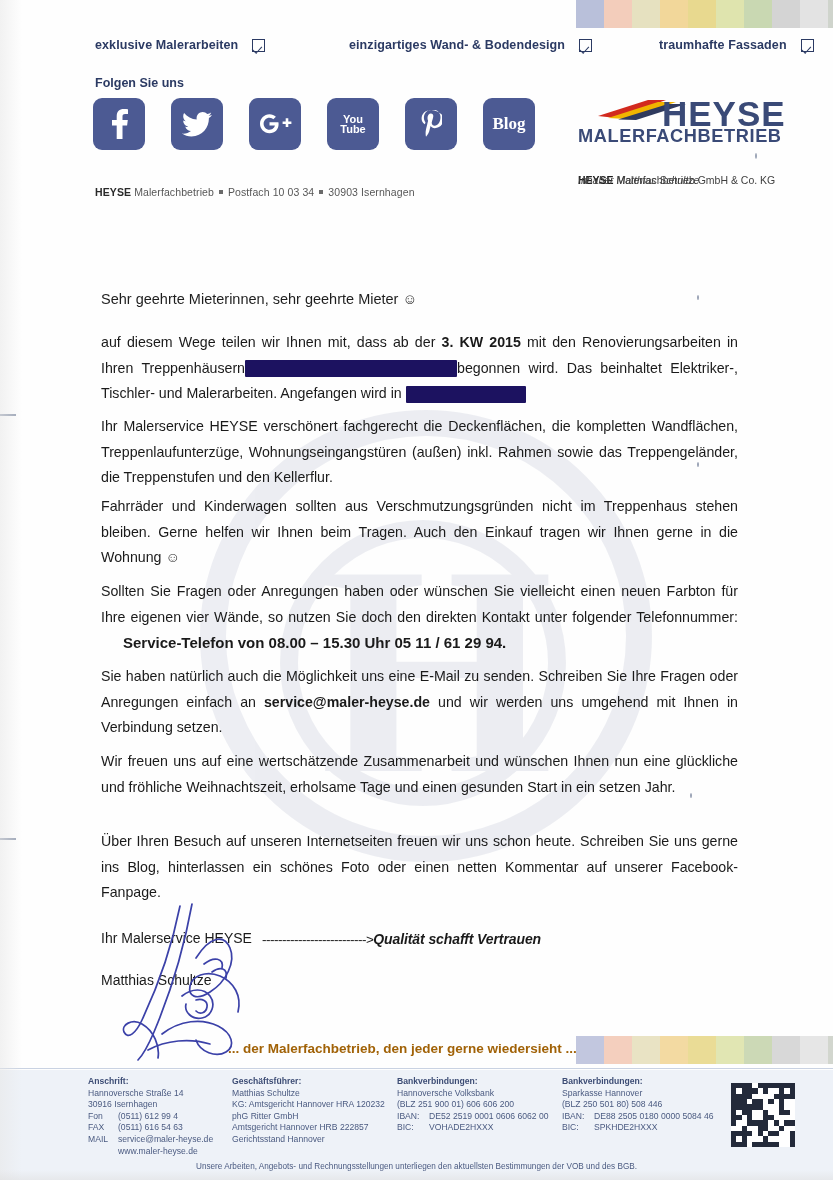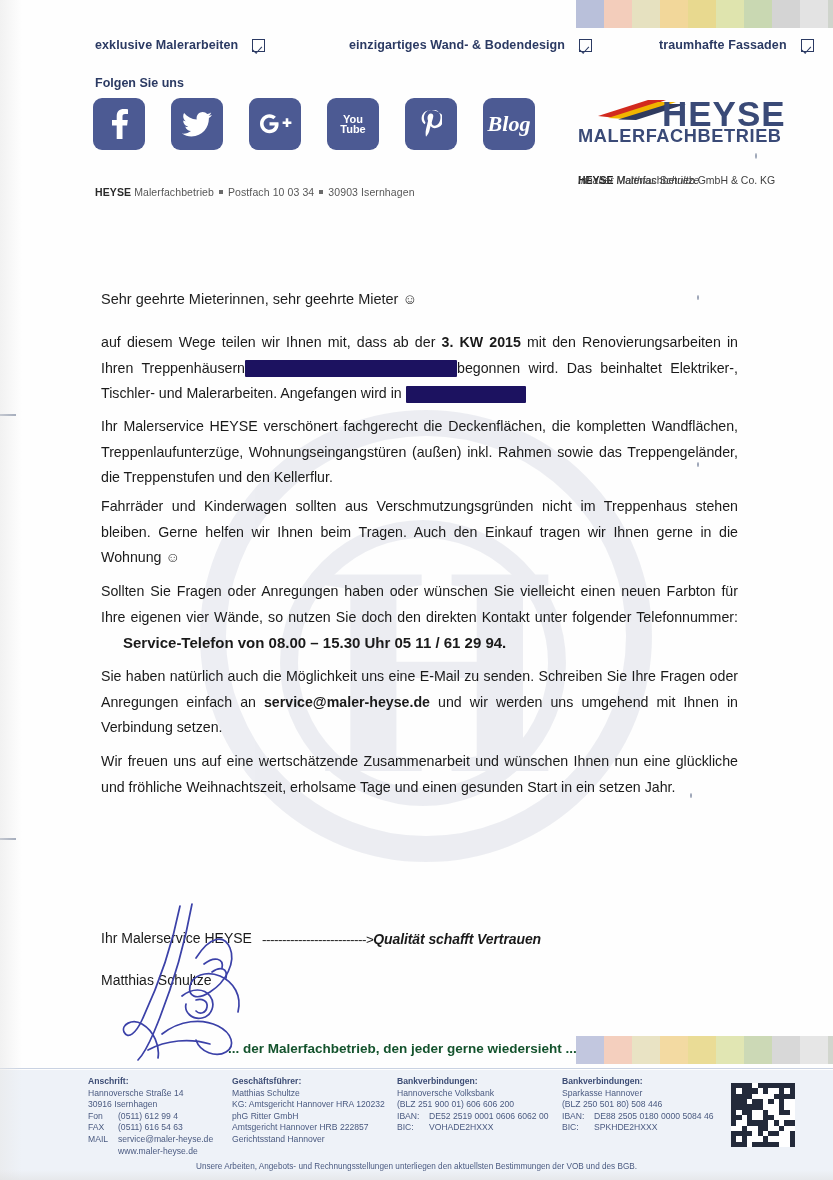--- a/index.html
+++ b/index.html
@@ -43,21 +43,21 @@
   .cb:after{content:"";position:absolute;left:1px;top:4px;width:5px;height:8px;
     border:solid #2b3a63;border-width:0 1.6px 1.6px 0;transform:rotate(42deg);}
 
   
   .follow{position:absolute;left:95px;top:76px;font-size:12.5px;color:#2b3a63;font-weight:600;}
   .social{position:absolute;left:93px;top:98px;display:flex;gap:26px;}
   .soc{width:52px;height:52px;border-radius:9px;background:#4c5a93;
        display:flex;align-items:center;justify-content:center;color:#fff;}
   .soc svg{display:block;}
   .soc .yt{font-size:11px;line-height:10px;font-weight:bold;text-align:center;font-family:"Liberation Sans",sans-serif;}
-  .soc .blogtxt{font-family:"Liberation Serif",serif;font-style:italic;font-size:22px;font-weight:bold;}
+  .soc .blogtxt{font-family:"Liberation Serif",serif;font-size:17px;font-weight:bold;}
 
   
   .logo{position:absolute;left:578px;top:96px;width:218px;}
   .logo .brush{position:absolute;left:18px;top:2px;width:92px;height:22px;}
   .logo .heyse{position:absolute;left:84px;top:0px;font-size:35px;font-weight:bold;
       letter-spacing:1px;color:#3a4a77;font-family:"Liberation Sans",sans-serif;line-height:35px;}
   .logo .mfb{position:absolute;left:0px;top:30px;font-size:18.2px;font-weight:bold;
       letter-spacing:.6px;color:#3a4a77;font-family:"Liberation Sans",sans-serif;}
   .logo-sub1{position:absolute;left:578px;top:174px;font-size:10.5px;color:#3f3f3f;}
   .logo-sub1 b{color:#1c1c1c;}
@@ -80,21 +80,21 @@
   .r2{width:120px;}
   .phone{font-weight:bold;font-size:15px;}
   .phone-indent{display:inline-block;width:22px;}
 
   
   .sigline{position:absolute;left:101px;top:930px;font-size:14px;color:#1a1a1a;}
   .arrow{position:absolute;left:262px;top:931px;font-size:13.5px;color:#1a1a1a;letter-spacing:-.5px;}
   .slogan{font-weight:bold;font-style:italic;font-size:14px;letter-spacing:-.1px;}
   .signame{position:absolute;left:101px;top:972px;font-size:14px;color:#1a1a1a;}
   .signature{position:absolute;left:118px;top:900px;width:200px;height:165px;pointer-events:none;}
-  .tagline{position:absolute;left:228px;top:1041px;font-size:13.5px;font-weight:bold;color:#14532d;}
+  .tagline{position:absolute;left:228px;top:1041px;font-size:13.5px;font-weight:bold;color:#a16207;}
 
   
   .footrule{position:absolute;left:0;top:1068px;width:833px;height:1px;background:#c9d2e2;}
   .footer{position:absolute;left:0;top:1070px;width:833px;height:110px;background:#eef2f8;}
   .fcol{position:absolute;top:1076px;font-size:8.6px;line-height:11.6px;color:#4a5a80;}
   .fcol .ft{font-weight:bold;color:#3d4d75;}
   .fcol .lbl{display:inline-block;width:30px;}
   .fcol .lbl2{display:inline-block;width:32px;}
   .f1{left:88px;width:150px;}
   .f2{left:232px;width:165px;}
@@ -222,20 +222,21 @@
 
   <div class="para" style="top:579px;">
     <span>Sollten Sie Fragen oder Anregungen haben oder wünschen Sie vielleicht einen neuen Farbton für Ihre eigenen vier Wände, so nutzen Sie doch den direkten Kontakt unter folgender Telefonnummer:</span><span class="phone-indent"></span><span class="phone">Service-Telefon von 08.00 – 15.30 Uhr  05 11 / 61 29 94.</span>
   </div>
 
   <div class="para" style="top:664px;">
     <span>Sie haben natürlich auch die Möglichkeit uns eine E-Mail zu senden. Schreiben Sie Ihre Fragen oder Anregungen einfach an </span><b>service@maler-heyse.de</b><span> und wir werden uns umgehend mit Ihnen in Verbindung setzen.</span>
   </div>
 
   <div class="para" style="top:749px;">Wir freuen uns auf eine wertschätzende Zusammenarbeit und wünschen Ihnen nun eine glückliche und fröhliche Weihnachtszeit, erholsame Tage und einen gesunden Start in ein setzen Jahr.</div>
+  <div class="para" style="top:829px;">Über Ihren Besuch auf unseren Internetseiten freuen wir uns schon heute. Schreiben Sie uns gerne ins Blog, hinterlassen ein schönes Foto oder einen netten Kommentar auf unserer Facebook-Fanpage.</div>
 
   <div class="sigline">Ihr Malerservice HEYSE</div>
   <div class="arrow">
     <span>--------------------------&gt;</span><span class="slogan">Qualität schafft Vertrauen</span>
   </div>
   <div class="signame">Matthias Schultze</div>
 
   <svg class="signature" viewBox="0 0 200 165">
     <g fill="none" stroke="#3b41a8" stroke-width="1.7" stroke-linecap="round">
       <path d="M62 6 C54 46, 40 86, 24 120 C18 133, 10 140, 6 132 C3 125, 14 118, 24 124 C36 131, 42 146, 40 158"></path>

